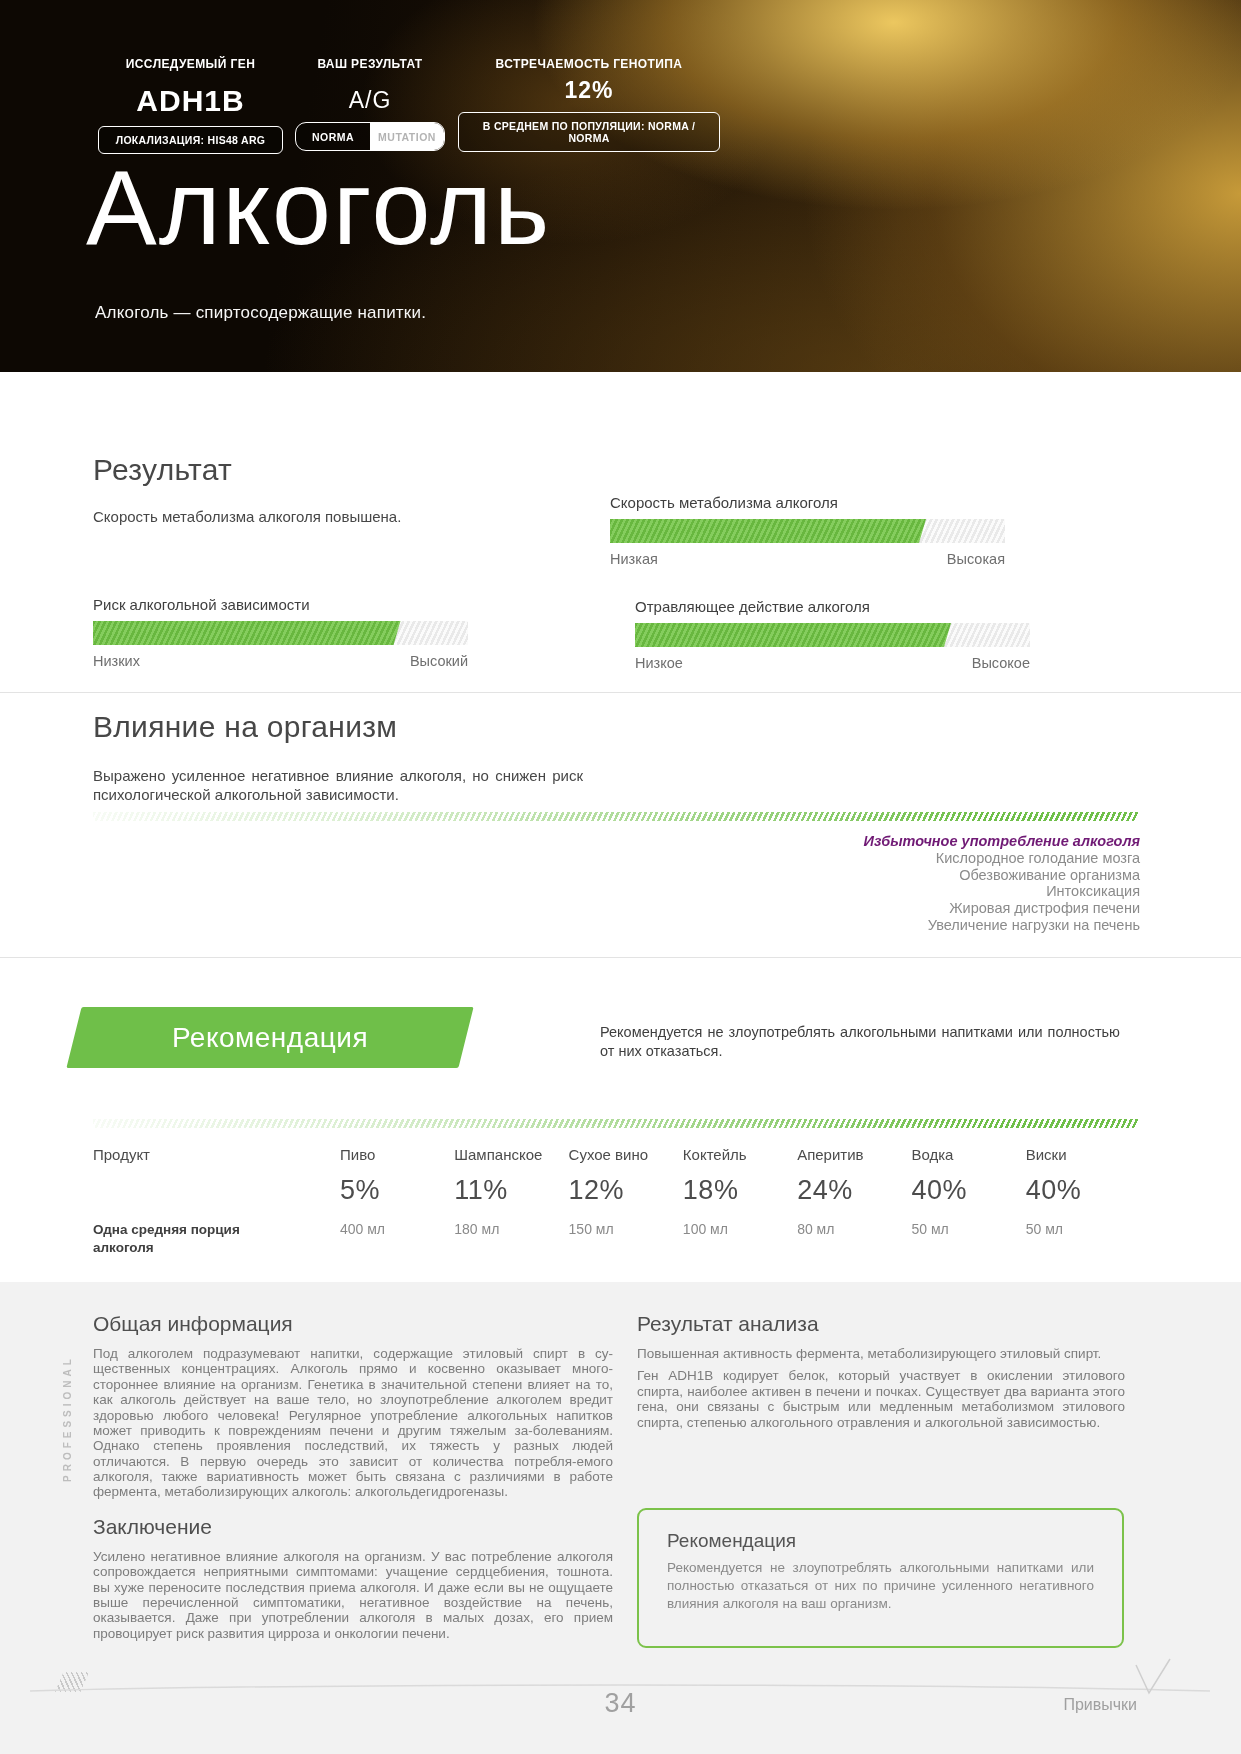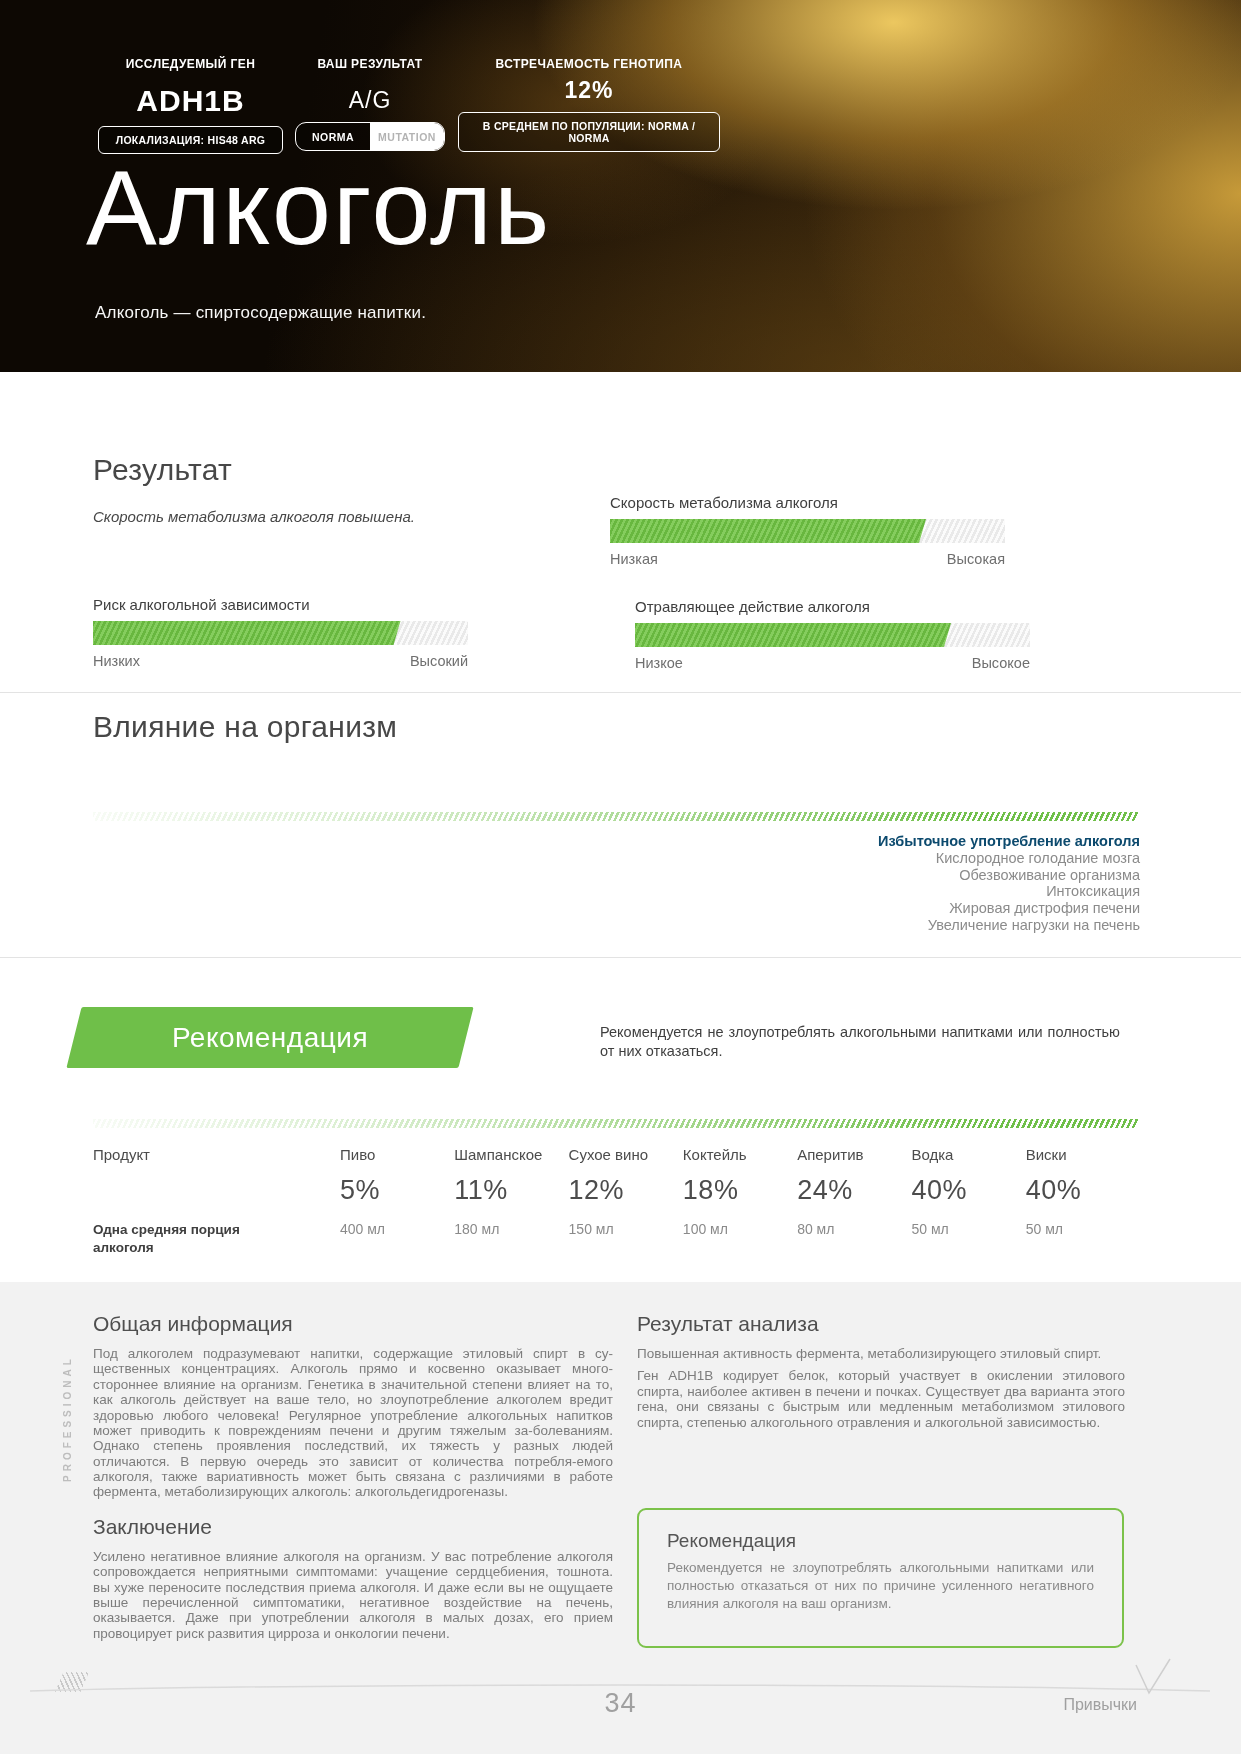--- a/index.html
+++ b/index.html
@@ -32,21 +32,21 @@
                   font-size:10.5px; font-weight:600; letter-spacing:0.5px; }
   .toggle-norma { color:#ffffff; }
   .toggle-mutation { background:#ffffff; color:#b3b3b3; }
   .hero-title { position:absolute; left:86px; top:152px; font-size:106px; font-weight:200;
                 color:#ffffff; letter-spacing:2px; line-height:1.05; }
   .hero-subtitle { position:absolute; left:95px; top:303px; font-size:17px; font-weight:300;
                    color:#f7f7f7; letter-spacing:0.2px; }
 
   
   .section-heading { position:absolute; font-size:30px; font-weight:400; color:#474747; letter-spacing:0.3px; }
-  .plain-text { font-size:15px; color:#474747;font-style:italic; }
+  .plain-text { font-size:15px; color:#474747; }
   .divider { position:absolute; left:0; width:1241px; height:1px; background:#e3e3e3; }
 
   
   .bar-block { position:absolute; }
   .bar-label { font-size:15px; color:#3f3f3f; }
   .bar-track { margin-top:8px; height:24px;
                background:repeating-linear-gradient(115deg,#e9e9e9 0 2.5px,#fbfbfb 2.5px 5px); }
   .bar-fill  { height:100%;
                background:repeating-linear-gradient(115deg,#68b73f 0 2.5px,#85cd5e 2.5px 5px);
                clip-path:polygon(0 0,100% 0,calc(100% - 7px) 100%,0 100%); }
@@ -54,21 +54,21 @@
               font-size:14.5px; color:#6f6f6f; }
 
   .hatch-strip { position:absolute; height:9px;
       background-image:
         linear-gradient(to right, rgba(255,255,255,0.95), rgba(255,255,255,0.72) 28%, rgba(255,255,255,0.35) 58%, rgba(255,255,255,0) 85%),
         repeating-linear-gradient(115deg,#6fbf49 0 2.5px,#ffffff 2.5px 5px);
       clip-path:polygon(0 0,100% 0,calc(100% - 5px) 100%,0 100%); }
 
   .effects { position:absolute; right:101px; top:833px; text-align:right;
              font-size:14.5px; line-height:1.16; color:#8b8b8b; }
-  .effects .effect-first { font-weight:700; color:#0c4a6e; }
+  .effects .effect-first { font-weight:700; color:#701a75;font-style:italic; }
 
   
   .banner { position:absolute; left:74px; top:1007px; width:392px; height:61px;
             background:#6fbf49; transform:skewX(-14deg); border-radius:2px;
             display:flex; align-items:center; justify-content:center; }
   .banner-label { transform:skewX(14deg); color:#ffffff; font-size:28px; font-weight:400; letter-spacing:0.5px; }
   .banner-text { position:absolute; left:600px; top:1023px; width:520px;
                  font-size:14.5px; line-height:1.32; color:#3f3f3f; text-align:justify; }
 
   
@@ -169,20 +169,21 @@
     </div>
     <div class="bar-ends">
       <span>Низкое</span>
       <span>Высокое</span>
     </div>
   </div>
 
   <div class="divider" style="top:692px;"></div>
 
   <div class="section-heading" style="left:93px; top:710px;">Влияние на организм</div>
+  <div class="plain-text" style="position:absolute; left:93px; top:766px; width:490px; line-height:1.28; text-align:justify;">Выражено усиленное негативное влияние алкоголя, но снижен риск психологической алкогольной зависимости.</div>
   <div class="hatch-strip" style="left:93px; top:812px; width:1047px;"></div>
 
   <div class="effects">
     <div class="effect-first">Избыточное употребление алкоголя</div>
     <div>Кислородное голодание мозга</div>
     <div>Обезвоживание организма</div>
     <div>Интоксикация</div>
     <div>Жировая дистрофия печени</div>
     <div>Увеличение нагрузки на печень</div>
   </div>

